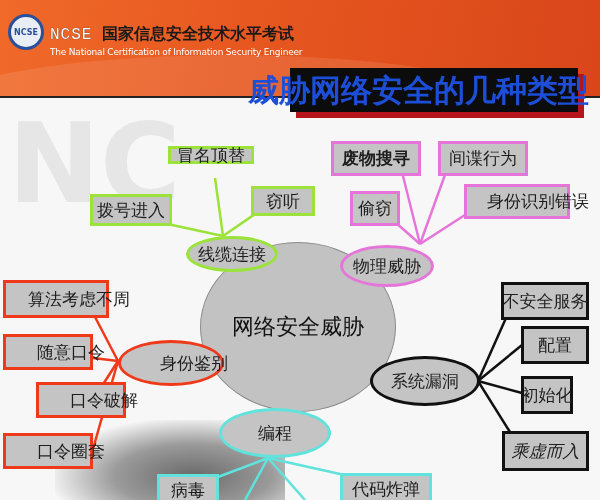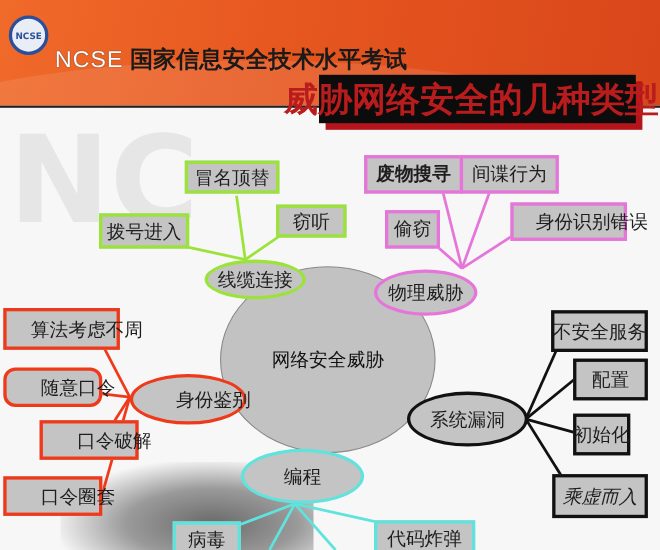--- a/index.html
+++ b/index.html
@@ -18,37 +18,37 @@
     position: absolute; left: -120px; top: 55px; width: 700px; height: 160px;
     border-radius: 50%; background: rgba(255,255,255,0.10);
   }
   .logo {
     position: absolute; left: 8px; top: 14px; width: 36px; height: 36px;
     border-radius: 50%; background: #e9eef6; border: 3px solid #2b4f9a;
     box-sizing: border-box; display: flex; align-items: center; justify-content: center;
     font-family: "DejaVu Sans", sans-serif; font-size: 8px; font-weight: bold; color: #2b4f9a;
   }
   .org-cn {
-    position: absolute; left: 50px; top: 40px; font-family: Liberation Sans, sans-serif;
-    font-size: 21px; color: #1a1a1a; font-weight: bold; white-space: nowrap;
+    position: absolute; left: 50px; top: 24px; font-family: Liberation Mono, monospace;
+    font-size: 16px; color: #1a1a1a; font-weight: bold; white-space: nowrap;
   }
   .org-cn .ncse { color: #fff; font-weight: normal; letter-spacing: 1px; text-shadow: 0 0 1px #222; }
   .org-en {
     position: absolute; left: 50px; top: 47px; font-family: "DejaVu Sans", sans-serif;
     font-size: 9px; color: #fff; white-space: nowrap; letter-spacing: -0.2px;
   }
   .title-shadow {
     position: absolute; left: 296px; top: 74px; width: 288px; height: 44px; background: #b5151a;
   }
   .title-band {
     position: absolute; left: 290px; top: 68px; width: 288px; height: 44px; background: #0c0c0c;
   }
   .title-text {
-    position: absolute; left: 258px; top: 70px; font-family: "DejaVu Sans", sans-serif;
-    font-weight: bold; font-size: 31px; color: #b91c1c; white-space: nowrap; letter-spacing: 0px;
+    position: absolute; left: 248px; top: 70px; font-family: "DejaVu Sans", sans-serif;
+    font-weight: bold; font-size: 31px; color: #1d4ed8; white-space: nowrap; letter-spacing: 0px;
   }
   .watermark {
     position: absolute; left: 8px; top: 112px; width: 84px; height: 390px;
     font-family: "DejaVu Sans", sans-serif; font-weight: bold; font-size: 110px;
     color: #e6e6e6; line-height: 105px; text-align: center;
   }
   .photo {
     position: absolute; left: 55px; top: 420px; width: 230px; height: 80px;
     background: radial-gradient(ellipse at 60% 70%, #6a6a6a 0%, #9a9a9a 40%, rgba(240,240,240,0) 75%);
   }
@@ -57,38 +57,39 @@
     position: absolute; box-sizing: border-box; background: #c4c4c4;
     display: flex; align-items: center; justify-content: center;
     font-size: 17px; color: #1e1e1e; white-space: nowrap;
   }
   .box { border-width: 3px; border-style: solid; }
   .ellipse { border-radius: 50%; border-width: 3px; border-style: solid; }
   .center {
     position: absolute; left: 200px; top: 242px; width: 196px; height: 170px;
     border-radius: 50%; background: #c2c2c2; border: 1px solid #8a8a8a; box-sizing: border-box;
     display: flex; align-items: center; justify-content: center;
-    font-size: 17px; color: #111;
+    font-size: 22px; color: #111;
   }
   .g { border-color: #9be33a; }
   .p { border-color: #e675d9; }
   .r { border-color: #ee3a1a; padding-left: 46px; }
   .k { border-color: #111; }
   .c { border-color: #5fe3dc; }
 </style>
 </head>
 <body>
 
 <div class="header">
   <div class="arc"></div>
   <div class="logo">NCSE</div>
   <div class="org-cn">
     <span class="ncse">NCSE</span>
     <span>国家信息安全技术水平考试</span>
   </div>
+  <div class="org-en">The National Certification of Information Security Engineer</div>
 </div>
 
 <div class="title-shadow"></div>
 <div class="title-band"></div>
 <div class="title-text">威胁网络安全的几种类型</div>
 
 <div class="watermark">NC</div>
 <div class="photo"></div>
 
 <svg class="lines" width="600" height="500">
@@ -124,33 +125,33 @@
     <line x1="268" y1="458" x2="210" y2="480"></line>
     <line x1="268" y1="458" x2="245" y2="500"></line>
     <line x1="268" y1="458" x2="305" y2="500"></line>
     <line x1="268" y1="458" x2="340" y2="474"></line>
   </g>
 </svg>
 
 <div class="center">网络安全威胁</div>
 
 <div class="node ellipse g" style="left:186px;top:236px;width:92px;height:36px;">线缆连接</div>
-<div class="node box g" style="left:168px;top:146px;width:86px;height:30px;text-align:right;">冒名顶替</div>
+<div class="node box g" style="left:168px;top:146px;width:86px;height:18px;text-align:right;">冒名顶替</div>
 <div class="node box g" style="left:90px;top:194px;width:82px;height:32px;">拨号进入</div>
 <div class="node box g" style="left:251px;top:186px;width:64px;height:30px;">窃听</div>
 
 <div class="node ellipse p" style="left:340px;top:245px;width:94px;height:42px;">物理威胁</div>
 <div class="node box p" style="left:331px;top:141px;width:90px;height:35px;font-weight:bold;">废物搜寻</div>
-<div class="node box p" style="left:418px;top:141px;width:90px;height:35px;">间谍行为</div>
+<div class="node box p" style="left:438px;top:141px;width:90px;height:35px;">间谍行为</div>
 <div class="node box p" style="left:350px;top:191px;width:50px;height:35px;">偷窃</div>
 <div class="node box p" style="left:464px;top:184px;width:106px;height:35px;padding-left:42px;">身份识别错误</div>
 
 <div class="node ellipse r" style="left:118px;top:340px;width:106px;height:46px;">身份鉴别</div>
 <div class="node box r" style="left:3px;top:280px;width:106px;height:38px;">算法考虑不周</div>
-<div class="node box r" style="left:3px;top:334px;width:90px;height:36px;border-radius:11px;">随意口令</div>
+<div class="node box r" style="left:3px;top:334px;width:90px;height:36px;">随意口令</div>
 <div class="node box r" style="left:3px;top:382px;width:90px;height:36px;margin-left:33px;">口令破解</div>
 <div class="node box r" style="left:3px;top:433px;width:90px;height:36px;">口令圈套</div>
 
 <div class="node ellipse k" style="left:370px;top:356px;width:110px;height:50px;">系统漏洞</div>
 <div class="node box k" style="left:501px;top:282px;width:88px;height:38px;">不安全服务</div>
 <div class="node box k" style="left:521px;top:326px;width:68px;height:38px;">配置</div>
 <div class="node box k" style="left:521px;top:376px;width:52px;height:38px;">初始化</div>
 <div class="node box k" style="left:502px;top:431px;width:87px;height:40px;font-style:italic;">乘虚而入</div>
 
 <div class="node ellipse c" style="left:219px;top:408px;width:112px;height:50px;">编程</div>

